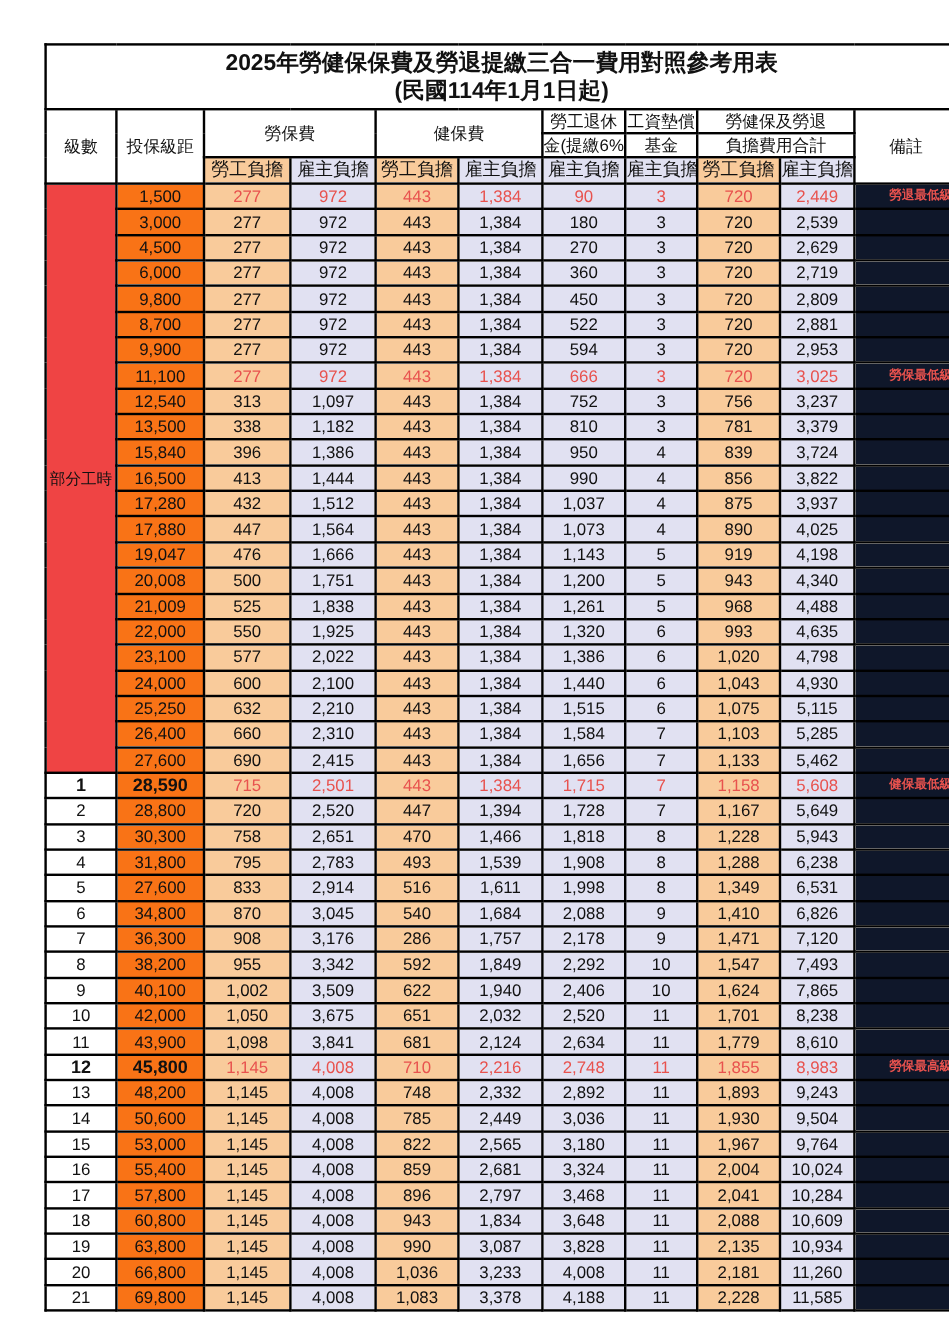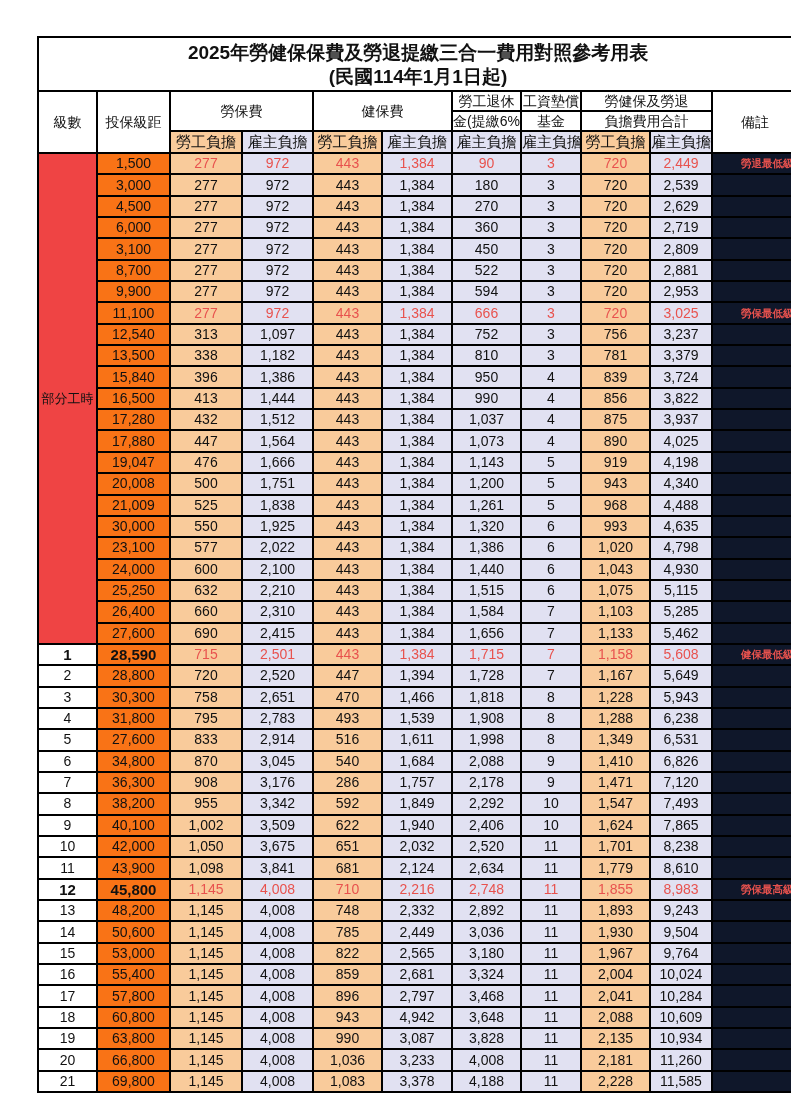--- a/index.html
+++ b/index.html
@@ -126,21 +126,21 @@
           <td class="val bg-er">972</td>
           <td class="val bg-emp">443</td>
           <td class="val bg-er">1,384</td>
           <td class="val bg-er">360</td>
           <td class="val bg-er">3</td>
           <td class="val bg-emp">720</td>
           <td class="val bg-er">2,719</td>
           <td class="c-note"></td>
         </tr>
         <tr>
-          <td class="c-salary">3,100</td>
+          <td class="c-salary">9,800</td>
           <td class="val bg-emp">277</td>
           <td class="val bg-er">972</td>
           <td class="val bg-emp">443</td>
           <td class="val bg-er">1,384</td>
           <td class="val bg-er">450</td>
           <td class="val bg-er">3</td>
           <td class="val bg-emp">720</td>
           <td class="val bg-er">2,809</td>
           <td class="c-note"></td>
         </tr>
@@ -282,21 +282,21 @@
           <td class="val bg-er">1,838</td>
           <td class="val bg-emp">443</td>
           <td class="val bg-er">1,384</td>
           <td class="val bg-er">1,261</td>
           <td class="val bg-er">5</td>
           <td class="val bg-emp">968</td>
           <td class="val bg-er">4,488</td>
           <td class="c-note"></td>
         </tr>
         <tr>
-          <td class="c-salary">30,000</td>
+          <td class="c-salary">22,000</td>
           <td class="val bg-emp">550</td>
           <td class="val bg-er">1,925</td>
           <td class="val bg-emp">443</td>
           <td class="val bg-er">1,384</td>
           <td class="val bg-er">1,320</td>
           <td class="val bg-er">6</td>
           <td class="val bg-emp">993</td>
           <td class="val bg-er">4,635</td>
           <td class="c-note"></td>
         </tr>
@@ -580,21 +580,21 @@
           <td class="val bg-emp">2,041</td>
           <td class="val bg-er">10,284</td>
           <td class="c-note"></td>
         </tr>
         <tr>
           <td class="c-grade">18</td>
           <td class="c-salary">60,800</td>
           <td class="val bg-emp">1,145</td>
           <td class="val bg-er">4,008</td>
           <td class="val bg-emp">943</td>
-          <td class="val bg-er">4,942</td>
+          <td class="val bg-er">1,834</td>
           <td class="val bg-er">3,648</td>
           <td class="val bg-er">11</td>
           <td class="val bg-emp">2,088</td>
           <td class="val bg-er">10,609</td>
           <td class="c-note"></td>
         </tr>
         <tr>
           <td class="c-grade">19</td>
           <td class="c-salary">63,800</td>
           <td class="val bg-emp">1,145</td>

